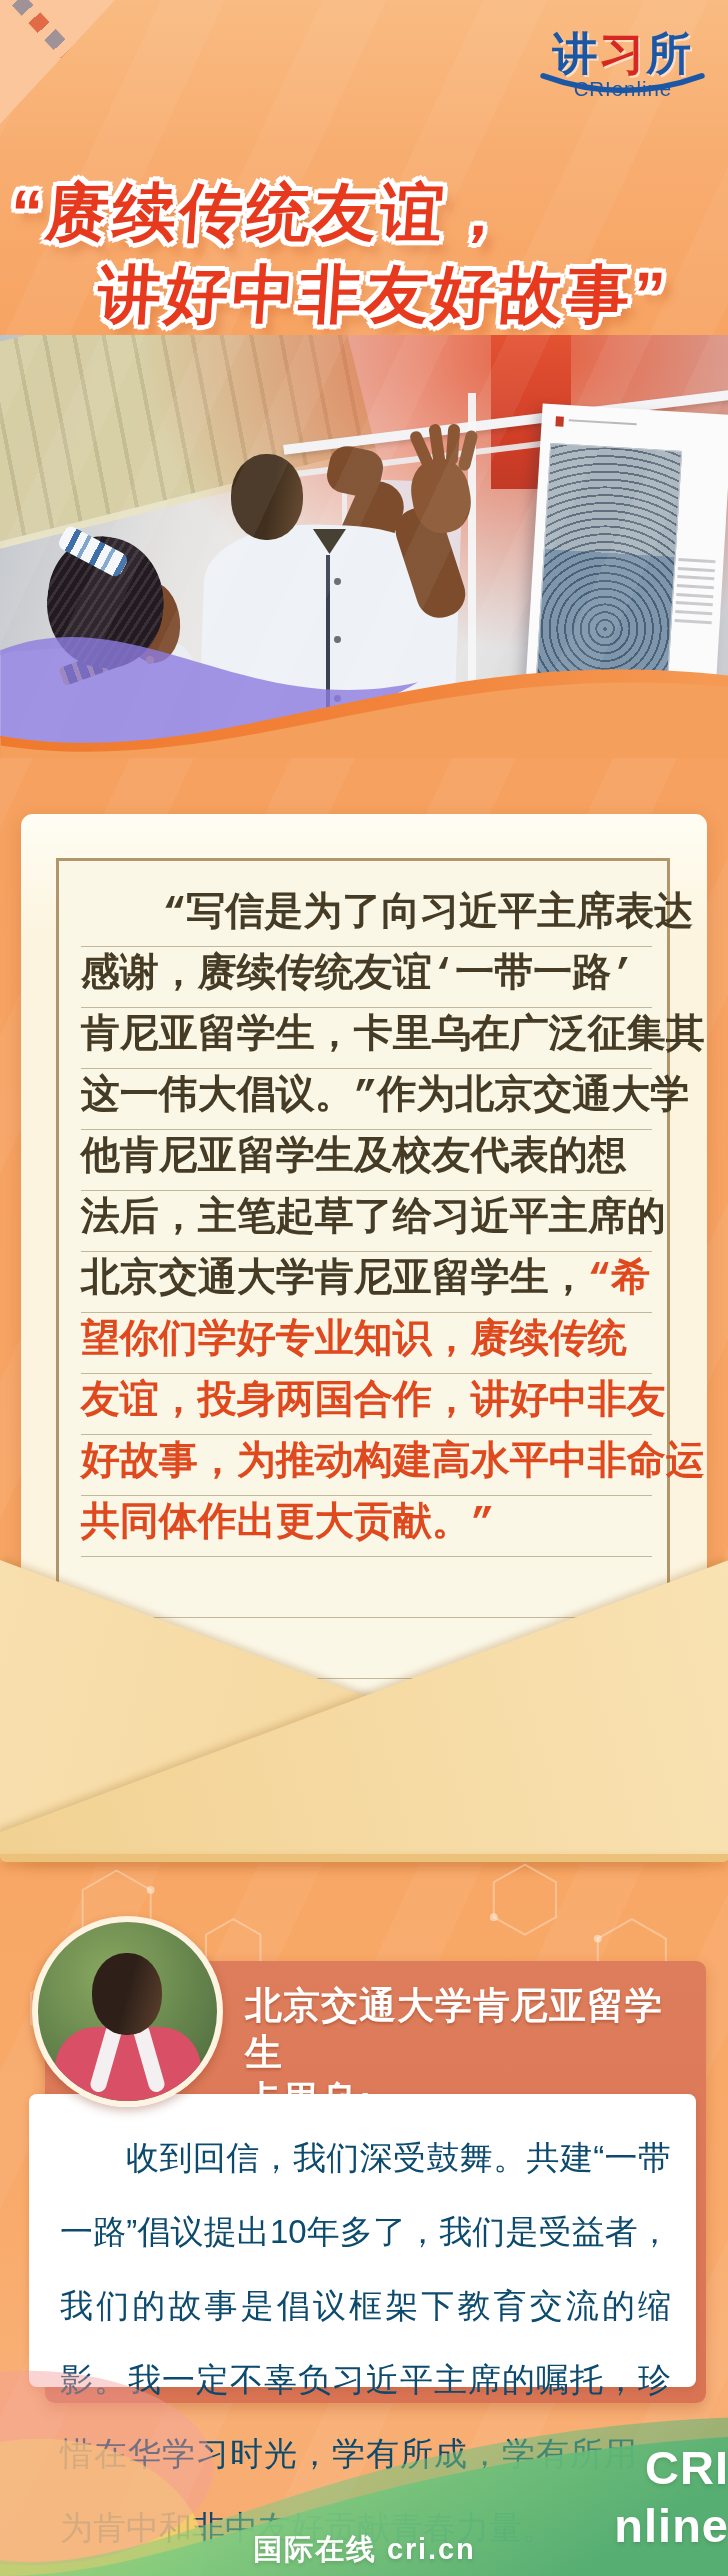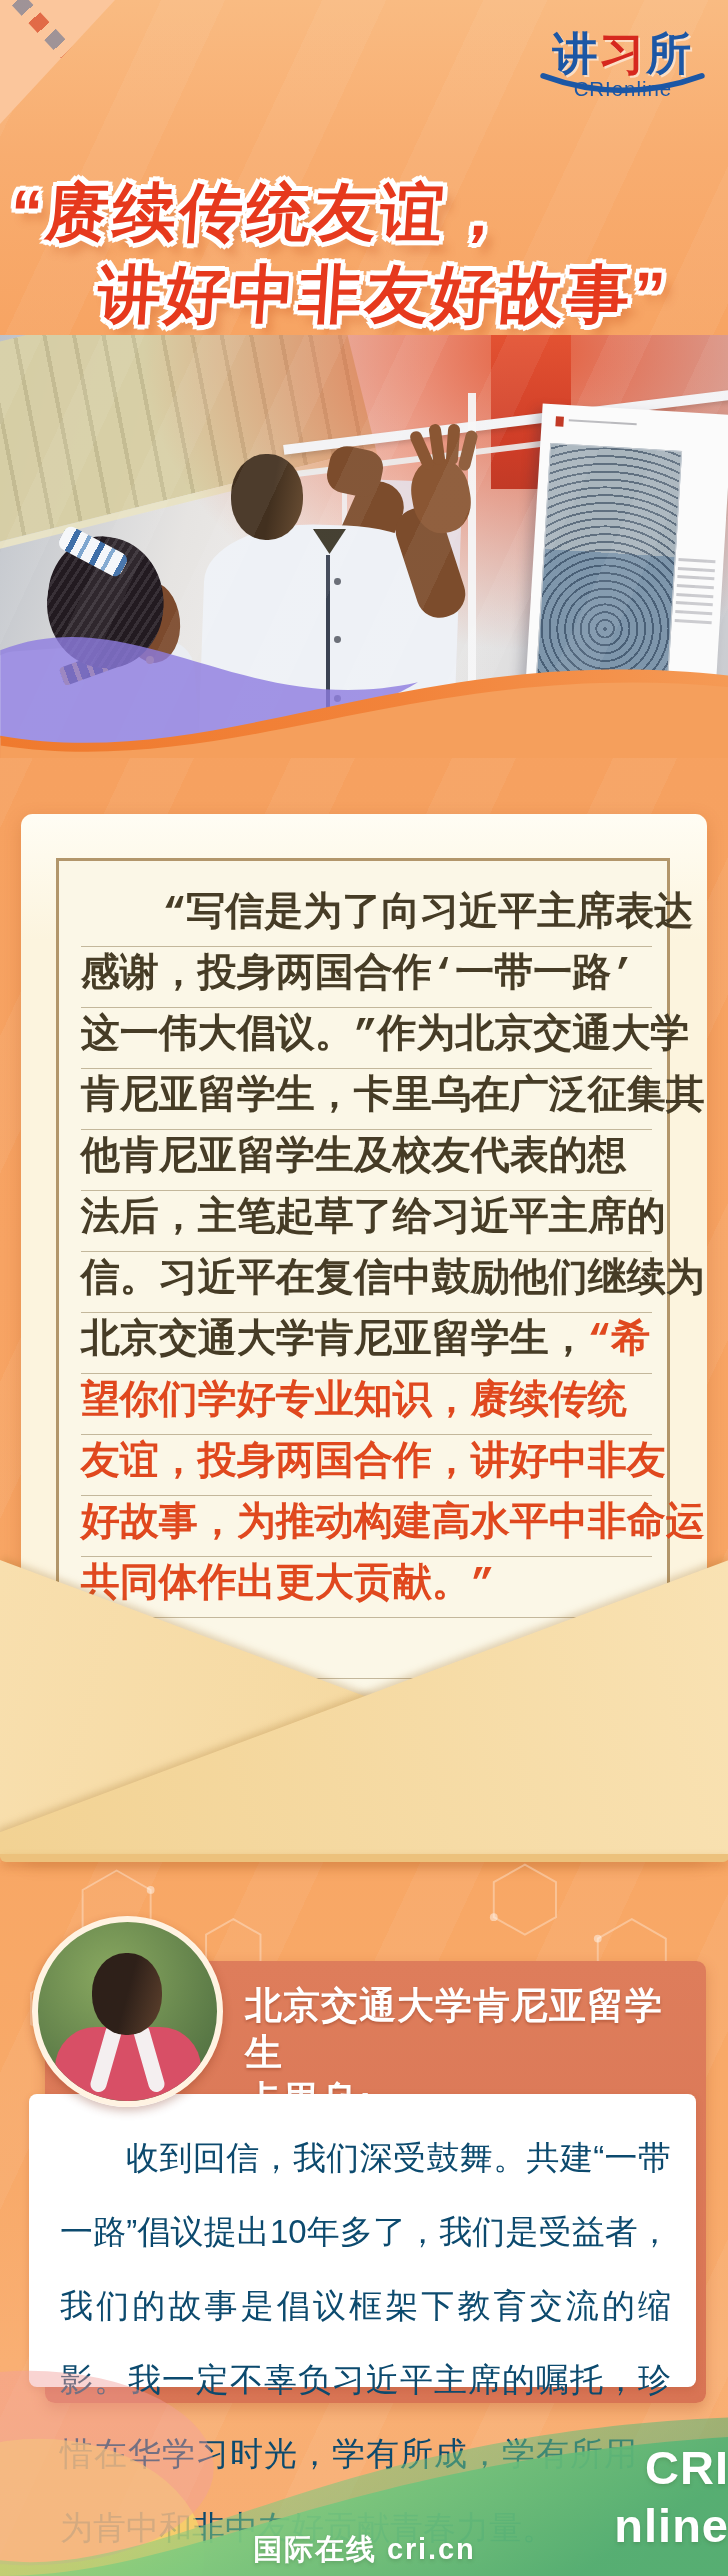--- a/index.html
+++ b/index.html
@@ -207,26 +207,25 @@
       <path d="M0,62 C140,8 250,135 430,95 C330,155 150,175 0,152 Z" fill="#8d7ce0" opacity="0.8"></path>
       <path d="M0,150 C230,190 420,52 750,88 L750,175 L0,175 Z" fill="url(#og)"></path>
       <path d="M0,160 C240,196 430,70 750,100 L750,175 L0,175 Z" fill="#f59f5c"></path>
     </svg>
   </div>
 
   <div class="card">
     <div class="panel">
       <div class="rows">
         <div class="lrow indent"><span class="seg-black">“写信是为了向习近平主席表达</span><span class="seg-red"></span></div>
-        <div class="lrow"><span class="seg-black">感谢，投身两国合作‘一带一路’</span><span class="seg-red"></span></div>
+        <div class="lrow"><span class="seg-black">感谢，赓续传统友谊‘一带一路’</span><span class="seg-red"></span></div>
+        <div class="lrow"><span class="seg-black">肯尼亚留学生，卡里乌在广泛征集其</span><span class="seg-red"></span></div>
         <div class="lrow"><span class="seg-black">这一伟大倡议。”作为北京交通大学</span><span class="seg-red"></span></div>
-        <div class="lrow"><span class="seg-black">肯尼亚留学生，卡里乌在广泛征集其</span><span class="seg-red"></span></div>
         <div class="lrow"><span class="seg-black">他肯尼亚留学生及校友代表的想</span><span class="seg-red"></span></div>
         <div class="lrow"><span class="seg-black">法后，主笔起草了给习近平主席的</span><span class="seg-red"></span></div>
-        <div class="lrow"><span class="seg-black">信。习近平在复信中鼓励他们继续为</span><span class="seg-red"></span></div>
         <div class="lrow"><span class="seg-black">北京交通大学肯尼亚留学生，</span><span class="seg-red">“希</span></div>
         <div class="lrow"><span class="seg-black"></span><span class="seg-red">望你们学好专业知识，赓续传统</span></div>
         <div class="lrow"><span class="seg-black"></span><span class="seg-red">友谊，投身两国合作，讲好中非友</span></div>
         <div class="lrow"><span class="seg-black"></span><span class="seg-red">好故事，为推动构建高水平中非命运</span></div>
         <div class="lrow"><span class="seg-black"></span><span class="seg-red">共同体作出更大贡献。”</span></div>
         <div class="lrow"></div>
         <div class="lrow"></div>
       </div>
     </div>
   </div>

